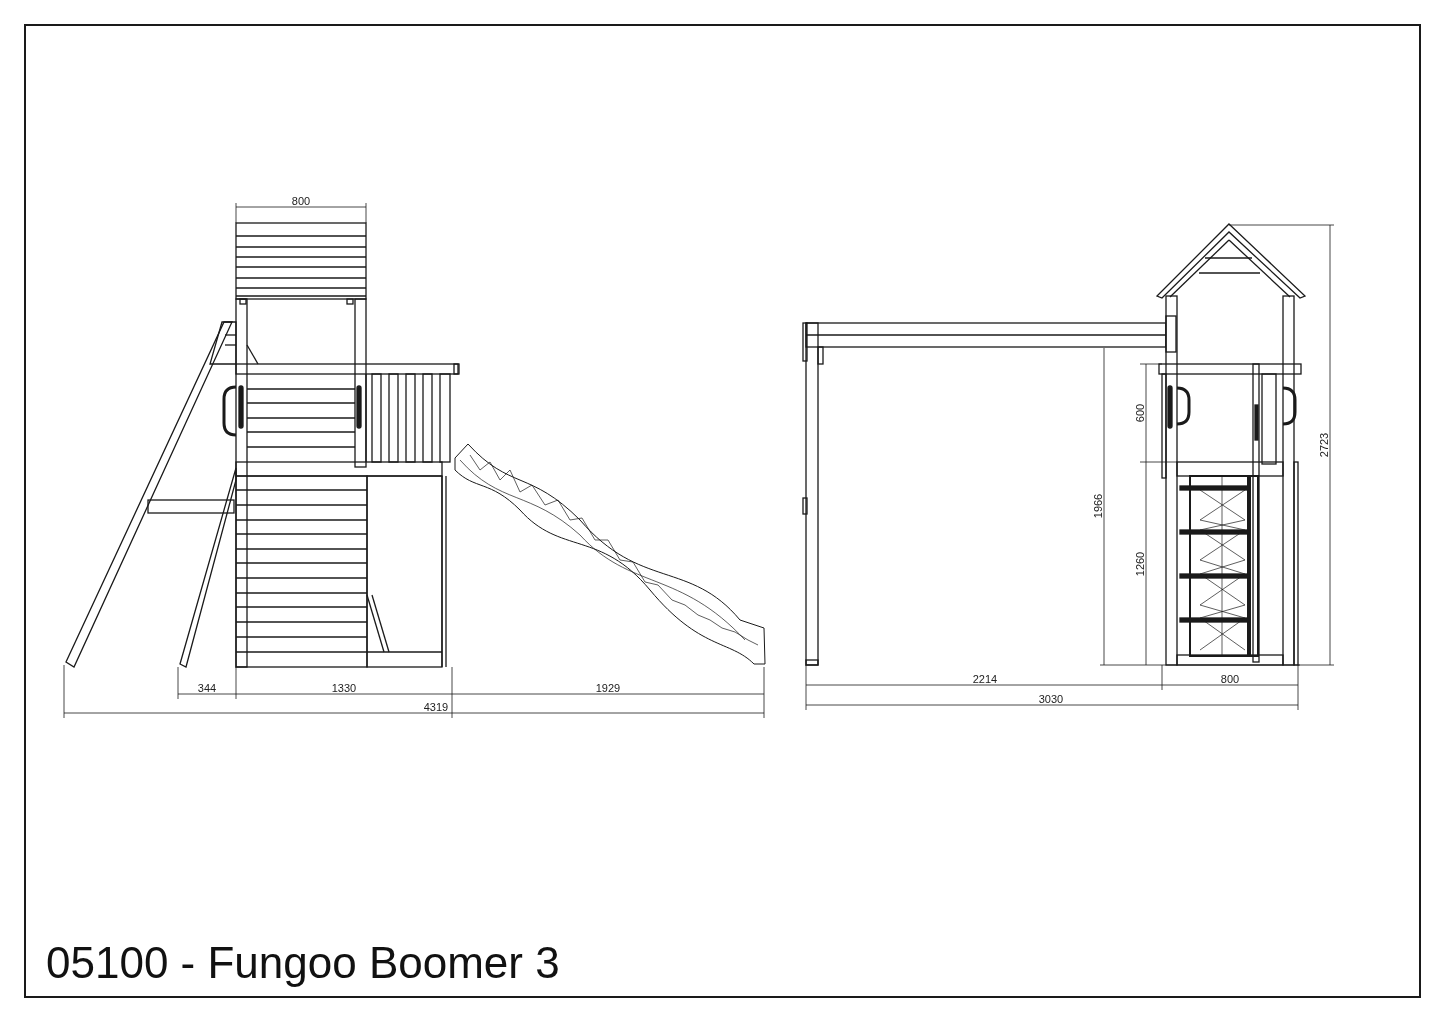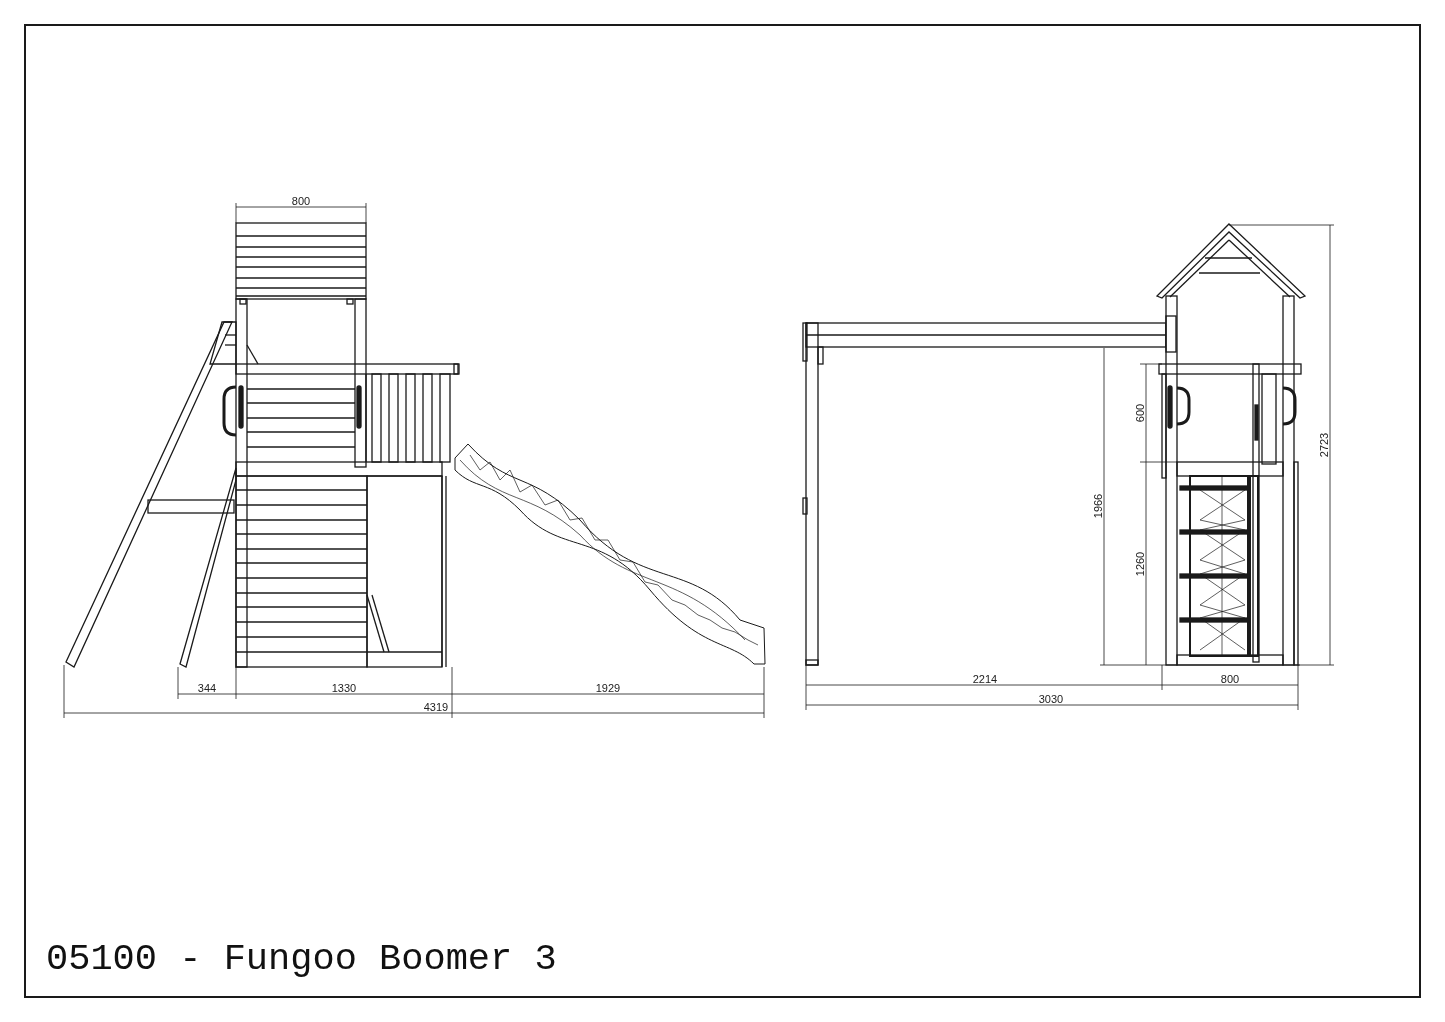--- a/index.html
+++ b/index.html
@@ -5,21 +5,21 @@
     html, body { margin: 0; padding: 0; background: #ffffff; }
     body { width: 1445px; height: 1022px; position: relative; overflow: hidden; }
     .frame {
       position: absolute; left: 24px; top: 24px; width: 1397px; height: 974px;
       border: 2px solid #1a1a1a; box-sizing: border-box;
     }
     svg.drawing { position: absolute; left: 0; top: 0; }
     .dimtext { font-family: "Liberation Sans", sans-serif; font-size: 11px; fill: #222; }
     .title {
       position: absolute; left: 46px; top: 938px;
-      font-family: Liberation Mono, monospace; font-size: 37px; color: #111;
+      font-family: Liberation Sans, sans-serif; font-size: 44px; color: #111;
       white-space: nowrap;
     }
   </style>
 </head>
 <body>
 
 <div class="frame"></div>
 
 <svg class="drawing" width="1445" height="1022" viewBox="0 0 1445 1022" fill="none" stroke="#1a1a1a" stroke-width="1.3">
 

